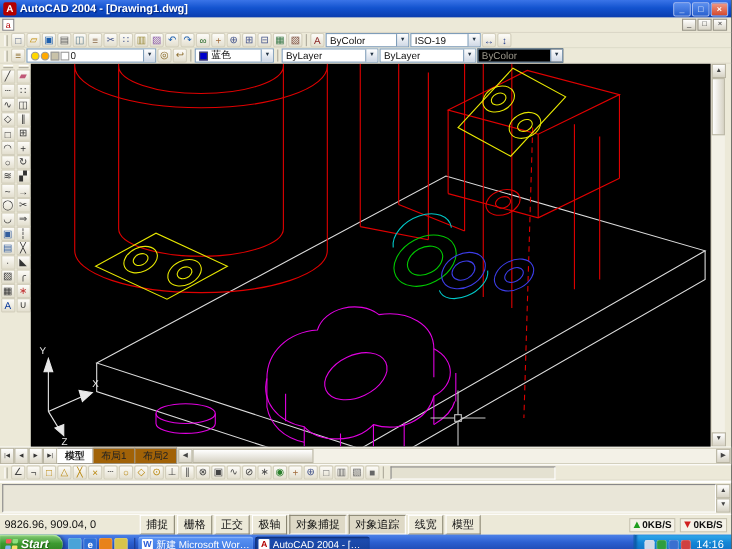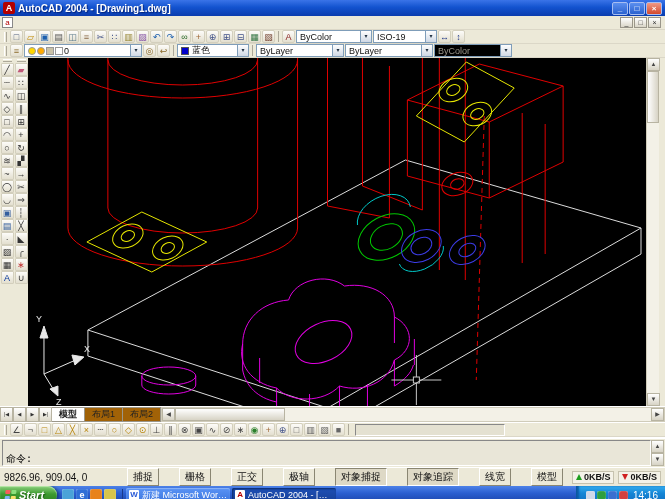--- a/index.html
+++ b/index.html
@@ -88,21 +88,21 @@
   .cmd{flex:0 0 28px;display:flex;background:#ece9d8;border-top:2px solid #fff;padding:1px 1px 1px 2px}
   .cmd-text{flex:1;border:1px solid;border-color:#888 #fff #fff #888;background:#e9e6d8;
     font-family:"DejaVu Sans Mono","Liberation Mono",monospace;font-size:10px;color:#000;
     display:flex;flex-direction:column;justify-content:flex-end;padding:0 3px 1px}
   .cmd-line{height:11px;line-height:11px;white-space:nowrap}
   .cmd-scroll{width:13px;flex:none;display:flex;flex-direction:column;background:#f3f1e7}
 
   
   .status{flex:0 0 19px;display:flex;align-items:center;gap:3px;padding:0 4px;background:#ece9d8;border-top:1px solid #fff;font-size:10px;color:#111}
   .coords{width:120px;font-size:10px;white-space:nowrap;overflow:hidden}
-  .sttoggles{display:flex;gap:20px}
+  .sttoggles{display:flex;gap:2px}
   .stbtn{border:1px solid;border-color:#fff #8a8672 #8a8672 #fff;background:#ece9d8;padding:1px 5px;font-size:10px;white-space:nowrap;cursor:default}
   .stbtn.active{border-color:#8a8672 #fff #fff #8a8672;background:#ded9c6}
   .netwrap{margin-left:auto;display:flex;align-items:center;gap:4px;font-size:9px}
   .net-item{display:flex;align-items:center;gap:2px;border:1px solid #c6c2ae;background:#f4f2e8;padding:0 3px;height:13px}
   .net-arrow{width:0;height:0;border-left:3px solid transparent;border-right:3px solid transparent}
   .net-item:nth-child(1) .net-arrow{border-bottom:6px solid #1e9e1e}
   .net-item:nth-child(2) .net-arrow{border-top:6px solid #d02020}
 
   
   .taskbar{flex:0 0 18px;display:flex;align-items:stretch;background:linear-gradient(180deg,#4d82e8,#2b5fd0 40%,#1941a5);overflow:hidden}
@@ -421,21 +421,20 @@
         <span class="ticon" data-name="shade-3d-wireframe-icon" style="color: rgb(102, 102, 102);">▥</span>
         <span class="ticon" data-name="shade-hidden-icon" style="color: rgb(102, 102, 102);">▧</span>
         <span class="ticon" data-name="shade-flat-icon" style="color: rgb(102, 102, 102);">■</span>
       </span>
     <span class="sep" data-name="toolbar-separator"></span>
     <span class="panel" data-name="docked-panel"></span>
   </div>
 
   <div class="cmd" data-name="command-window">
     <div class="cmd-text" data-name="command-text-area">
-      <div class="cmd-line" data-name="command-prompt">命令:</div>
     </div>
     <div class="cmd-scroll" data-name="command-scrollbar">
       <span class="sb up" data-name="scroll-up-icon"></span>
       <span class="vfill" data-name="scrollbar-track"></span>
       <span class="sb down" data-name="scroll-down-icon"></span>
     </div>
   </div>
 
   <div class="status" data-name="status-bar">
     <span class="coords" data-name="coordinate-readout">9826.96, 909.04, 0</span>

